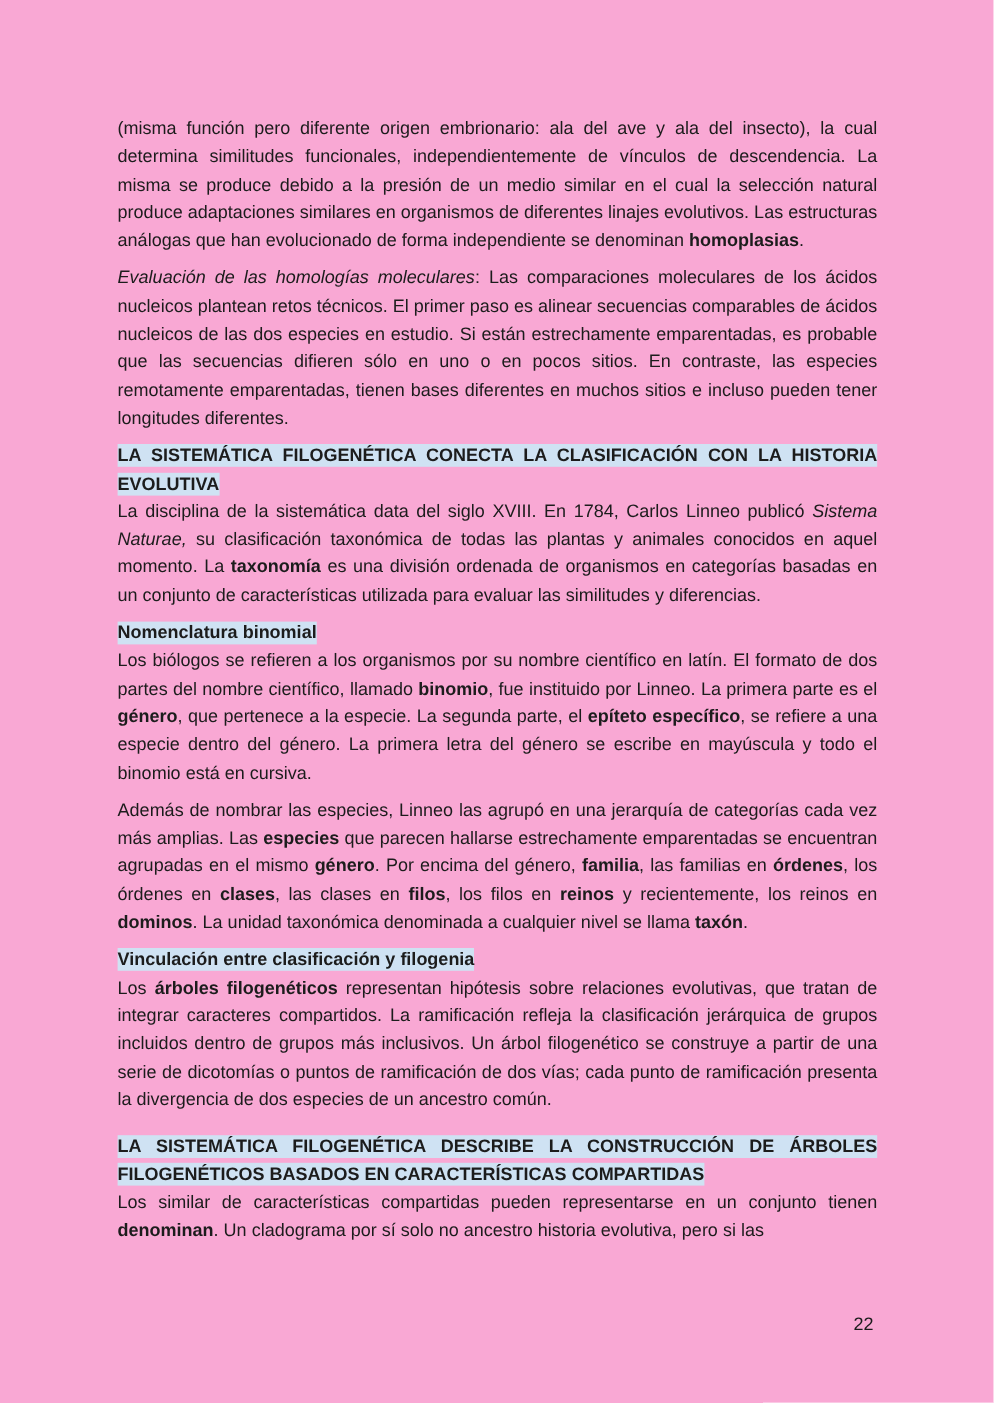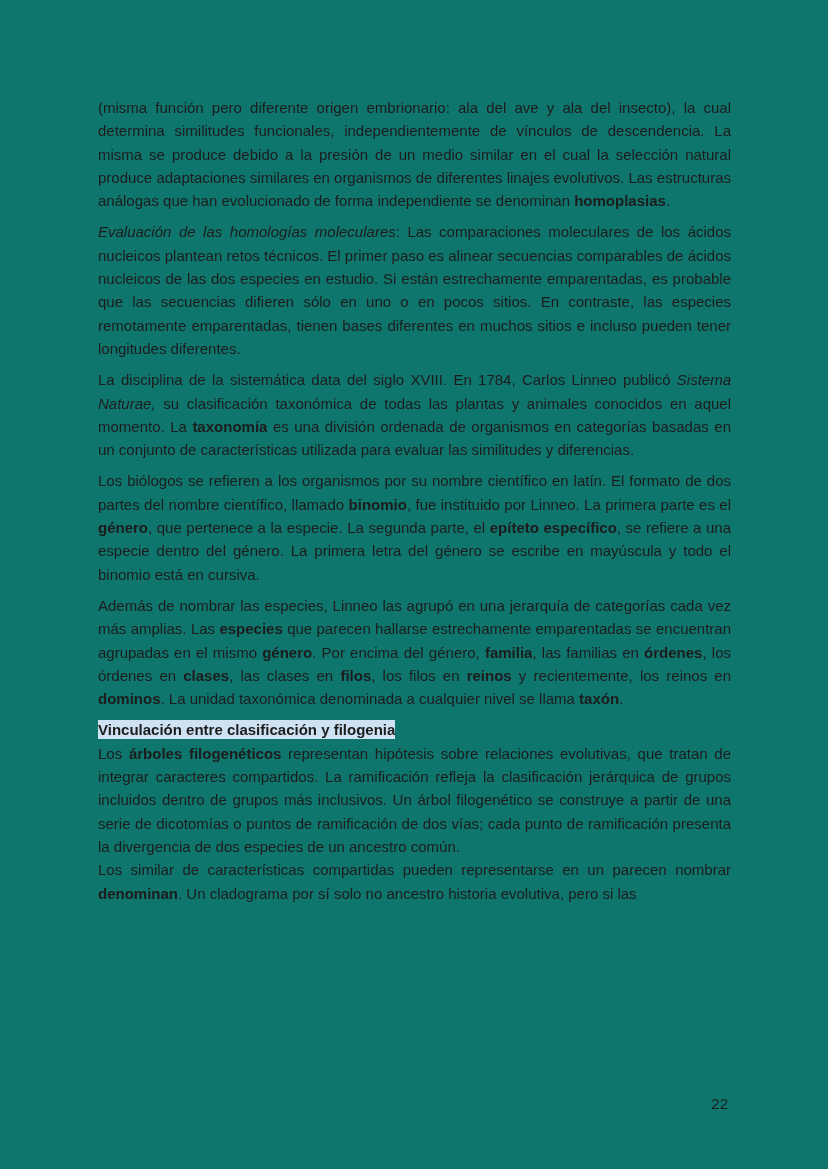--- a/index.html
+++ b/index.html
@@ -1,39 +1,39 @@
 <!DOCTYPE html>
 <html lang="es" style="--hl: #cfe2f3; --fg: #1c1c1c;"><head>
 <meta charset="utf-8">
 <style>
   html, body { margin: 0; padding: 0; background: #ffffff; }
   .page {
     position: relative;
     width: 828px;
     height: 1169px;
-    background: #0f766e;
+    background: #f9a8d4;
     overflow: hidden;
     font-family: "Liberation Sans", sans-serif;
     color: var(--fg, #1c1c1c);
   }
   .content {
     position: absolute;
     left: 98px;
     top: 96px;
     width: 633px;
   }
   .block {
     margin: 0 0 8px 0;
     font-size: 15px;
     line-height: 23.3px;
     text-align: justify;
     font-weight: normal;
   }
   h2.block, h3.block { margin-bottom: 0; }
-  .block.tight { margin-bottom: 0; }
+  .block.tight { margin-bottom: 16px; }
   .b { font-weight: bold; }
   .i { font-style: italic; }
   .u { }
   .hl { background: var(--hl, #cfe2f3); padding: 1px 0; }
   .page-number {
     position: absolute;
     right: 100px;
     top: 1092px;
     font-size: 15px;
     line-height: 23.3px;
@@ -41,21 +41,24 @@
     text-align: right;
   }
 </style>
 </head>
 <body>
 
 <div class="page">
   <div class="content">
       <p class="block paragraph"><span>(misma función pero diferente origen embrionario: ala del ave y ala del insecto), la cual determina similitudes funcionales, independientemente de vínculos de descendencia. La misma se produce debido a la presión de un medio similar en el cual la selección natural produce adaptaciones similares en organismos de diferentes linajes evolutivos. Las estructuras análogas que han evolucionado de forma independiente se denominan </span><span class="b">homoplasias</span><span>.</span></p>
       <p class="block paragraph"><span class="i u">Evaluación de las homologías moleculares</span><span>: Las comparaciones moleculares de los ácidos nucleicos plantean retos técnicos. El primer paso es alinear secuencias comparables de ácidos nucleicos de las dos especies en estudio. Si están estrechamente emparentadas, es probable que las secuencias difieren sólo en uno o en pocos sitios. En contraste, las especies remotamente emparentadas, tienen bases diferentes en muchos sitios e incluso pueden tener longitudes diferentes.</span></p>
+      <h2 class="block heading"><span class="b hl">LA SISTEMÁTICA FILOGENÉTICA CONECTA LA CLASIFICACIÓN CON LA HISTORIA EVOLUTIVA</span></h2>
       <p class="block paragraph"><span>La disciplina de la sistemática data del siglo XVIII. En 1784, Carlos Linneo publicó </span><span class="i">Sistema Naturae,</span><span> su clasificación taxonómica de todas las plantas y animales conocidos en aquel momento. La </span><span class="b">taxonomía</span><span> es una división ordenada de organismos en categorías basadas en un conjunto de características utilizada para evaluar las similitudes y diferencias.</span></p>
+      <h3 class="block subheading"><span class="b hl">Nomenclatura binomial</span></h3>
       <p class="block paragraph"><span>Los biólogos se refieren a los organismos por su nombre científico en latín. El formato de dos partes del nombre científico, llamado </span><span class="b">binomio</span><span>, fue instituido por Linneo. La primera parte es el </span><span class="b">género</span><span>, que pertenece a la especie. La segunda parte, el </span><span class="b">epíteto específico</span><span>, se refiere a una especie dentro del género. La primera letra del género se escribe en mayúscula y todo el binomio está en cursiva.</span></p>
       <p class="block paragraph"><span>Además de nombrar las especies, Linneo las agrupó en una jerarquía de categorías cada vez más amplias. Las </span><span class="b">especies</span><span> que parecen hallarse estrechamente emparentadas se encuentran agrupadas en el mismo </span><span class="b">género</span><span>. Por encima del género, </span><span class="b">familia</span><span>, las familias en </span><span class="b">órdenes</span><span>, los órdenes en </span><span class="b">clases</span><span>, las clases en </span><span class="b">filos</span><span>, los filos en </span><span class="b">reinos</span><span> y recientemente, los reinos en </span><span class="b">dominos</span><span>. La unidad taxonómica denominada a cualquier nivel se llama </span><span class="b">taxón</span><span>.</span></p>
       <h3 class="block subheading"><span class="b hl">Vinculación entre clasificación y filogenia</span></h3>
       <p class="block paragraph tight"><span>Los </span><span class="b">árboles filogenéticos</span><span> representan hipótesis sobre relaciones evolutivas, que tratan de integrar caracteres compartidos. La ramificación refleja la clasificación jerárquica de grupos incluidos dentro de grupos más inclusivos. Un árbol filogenético se construye a partir de una serie de dicotomías o puntos de ramificación de dos vías; cada punto de ramificación presenta la divergencia de dos especies de un ancestro común.</span></p>
-      <p class="block paragraph"><span>Los similar de características compartidas pueden representarse en un </span><span class="u">parecen</span><span> nombrar </span><span class="b">denominan</span><span>. Un cladograma por sí solo no ancestro historia evolutiva, pero si las</span></p>
+      <h2 class="block heading"><span class="b hl">LA SISTEMÁTICA FILOGENÉTICA DESCRIBE LA CONSTRUCCIÓN DE ÁRBOLES FILOGENÉTICOS BASADOS EN CARACTERÍSTICAS COMPARTIDAS</span></h2>
+      <p class="block paragraph"><span>Los similar de características compartidas pueden representarse en un </span><span class="u">conjunto</span><span> tienen </span><span class="b">denominan</span><span>. Un cladograma por sí solo no ancestro historia evolutiva, pero si las</span></p>
     </div>
   <div class="page-number">22</div>
 </div>
 
 </body></html>

